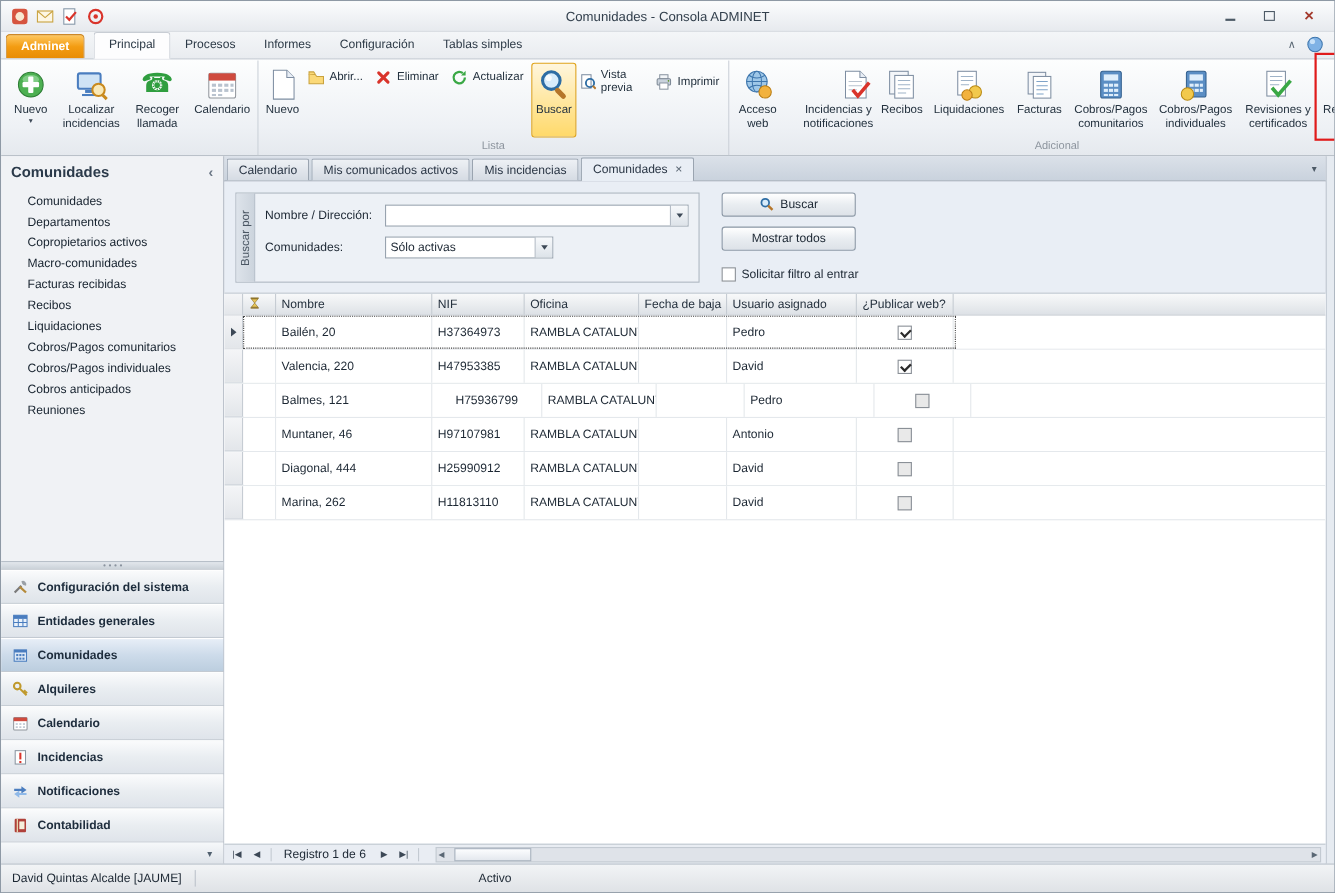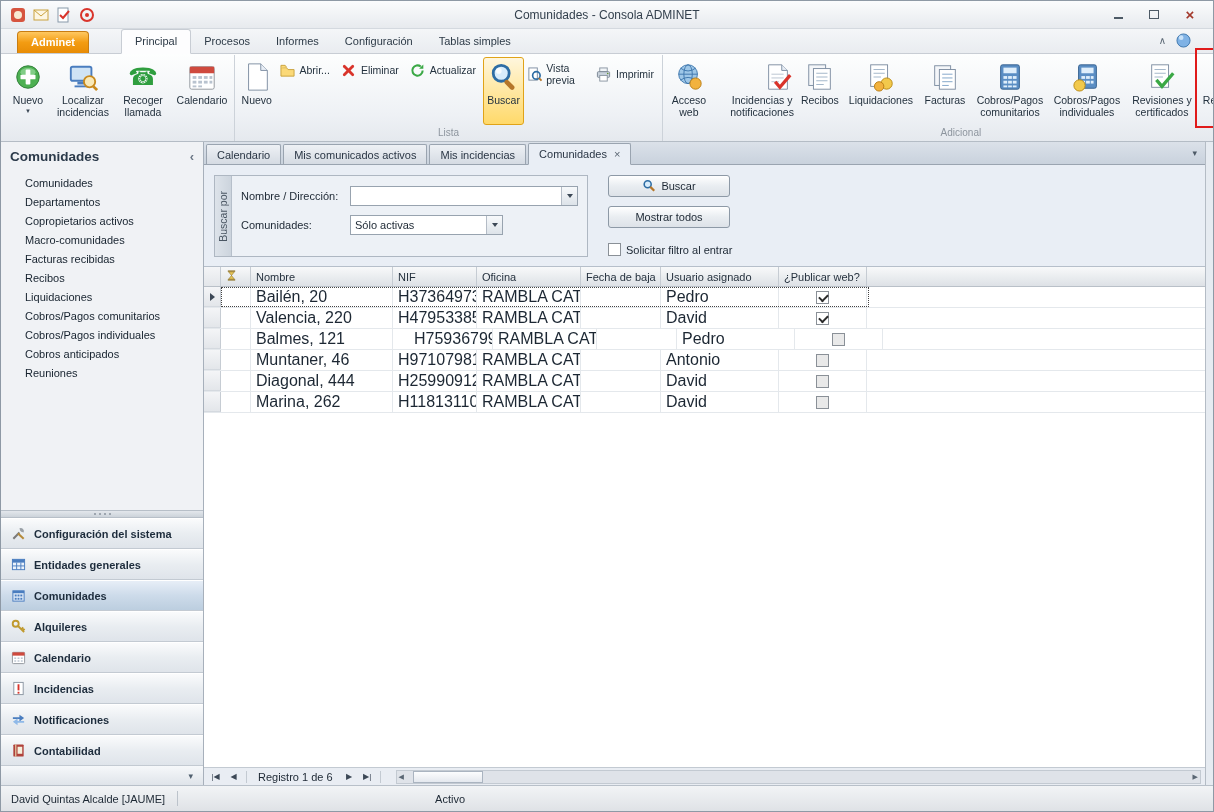--- a/index.html
+++ b/index.html
@@ -17,21 +17,21 @@
   .ticon svg { width:16px; height:16px; display:block; }
   .title-text { position:absolute; left:0; right:0; text-align:center; font-size:12px; color:#33404d; }
   .win-controls { margin-left:auto; display:flex; gap:14px; align-items:center; z-index:2; padding-right:4px; }
   .win-btn { width:22px; height:16px; display:inline-flex; align-items:center; justify-content:center; color:#4d5a66; }
   .min-glyph { width:9px; height:2px; background:#4d5a66; display:inline-block; margin-top:7px; }
   .max-glyph { width:10px; height:9px; border:1.5px solid #4d5a66; display:inline-block; }
   .win-btn.close { color:#a33a2d; font-size:15px; font-weight:bold; }
 
   
   .tabrow { height:25px; display:flex; align-items:flex-end; background:linear-gradient(#f4f6f8,#e9ecf0);
-            padding:0 16px; border-bottom:1px solid #c8cdd4; position:relative;gap:24px; }
+            padding:0 4px; border-bottom:1px solid #c8cdd4; position:relative; }
   .app-btn { background:linear-gradient(#ffc860,#f39c12 50%,#e88c05); color:#fff; font-weight:bold;
              padding:4px 13px 5px; border-radius:4px 4px 0 0; border:1px solid #c87d12; border-bottom:none;
              margin-right:8px; }
   .rtabs { display:flex; align-items:center; }
   .rtab { padding:5px 13px 6px; color:#2d3a47; }
   .rtab.active { background:#fdfdfe; border:1px solid #c8cdd4; border-bottom:1px solid #fdfdfe;
                  border-radius:3px 3px 0 0; margin-bottom:-1px; position:relative; z-index:1; }
   .tabrow-right { margin-left:auto; display:flex; align-items:center; gap:10px; padding:0 6px 5px 0; }
   .rib-min { color:#5a6774; font-size:10px; }
   .help svg { width:15px; height:15px; display:block; }
@@ -80,21 +80,21 @@
   .doc-tabs { height:23px; display:flex; align-items:flex-end; background:linear-gradient(#dbe1e9,#c9d2dd);
               border-bottom:1px solid #9aa4b0; padding:0 4px 0 2px; }
   .dtab { padding:0 10px; background:linear-gradient(#eef1f5,#d5dbe3); border:1px solid #9aa4b0; border-bottom:none;
           margin-right:2px; border-radius:2px 2px 0 0; color:#2a3645; display:flex; gap:7px; align-items:center; height:20px; }
   .dtab.active { background:#e9eef5; height:22px; margin-bottom:-1px; border-bottom:1px solid #e9eef5; z-index:2; position:relative; }
   .dtab-close { color:#5a6673; font-size:11px; line-height:10px; }
   .dtabs-right { margin-left:auto; align-self:center; color:#4d5a66; font-size:9px; padding:0 4px; }
 
   .workarea { flex:1; display:flex; flex-direction:column; min-height:0; background:#e9eef5; }
   .search-zone { padding:10px 0 0 10px; display:flex; gap:20px; flex:none; }
-  .search-box { width:374px; height:82px; border:1px solid #aeb7c2; background:#edf1f6; display:flex; }
+  .search-box { width:422px; height:82px; border:1px solid #aeb7c2; background:#edf1f6; display:flex; }
   .search-side { width:17px; background:linear-gradient(90deg,#dde3ea,#ccd4dd); border-right:1px solid #b6bfca;
                  display:flex; align-items:center; justify-content:center; }
   .search-side span { writing-mode:vertical-rl; transform:rotate(180deg); font-size:10.5px; color:#4a5663; }
   .search-fields { flex:1; padding:10px 9px; display:flex; flex-direction:column; gap:9px; }
   .sfield { display:flex; align-items:center; gap:6px; }
   .sfield label { width:103px; }
   .tb { flex:1; height:20px; background:#fff; border:1px solid #98a3af; display:flex; align-items:center; padding:0 0 0 4px; }
   .tb.narrow { flex:0 0 153px; }
   .tbi { flex:1; border:none; outline:none; height:16px; font:inherit; min-width:0; }
   .combo-btn { width:16px; height:18px; margin-left:auto; background:linear-gradient(#f7f9fb,#dde3e9);
@@ -110,21 +110,21 @@
                        border-left:2px solid #2b2b2b; border-bottom:2px solid #2b2b2b; transform:rotate(-45deg); }
   .cb.off { background:#e9e9e9; }
 
   
   .grid-zone { flex:1; background:#fff; margin-top:9px; border-top:1px solid #b6bfca; overflow:hidden; }
   .g-head { height:20px; display:flex; background:linear-gradient(#f8f9fa,#e8ebee 60%,#dde1e6); border-bottom:1px solid #b9c0c8; }
   .g-hcell { border-right:1px solid #c6ccd3; display:flex; align-items:center; padding:0 5px; color:#25313e; overflow:hidden; white-space:nowrap; }
   .g-hfill { flex:1; }
   .g-ind { width:17px; flex:none; border-right:1px solid #c6ccd3; background:linear-gradient(#f4f5f7,#e3e6ea);
            display:flex; align-items:center; justify-content:center; }
-  .g-row { height:21px; display:flex; border-bottom:1px solid #e4e8ec; background:#fff; position:relative; font-size:16px; }
+  .g-row { height:31px; display:flex; border-bottom:1px solid #e4e8ec; background:#fff; position:relative; font-size:11px; }
   .g-row .g-ind { border-bottom:1px solid #d4d9df; }
   .g-cell { border-right:1px solid #e4e8ec; display:flex; align-items:center; padding:0 5px; overflow:hidden; white-space:nowrap; }
   .g-cell.center { justify-content:center; }
   .g-fill { flex:1; }
   .g-row.selected::after { content:""; position:absolute; left:17px; width:646px; top:0; bottom:0;
                            border:1px dotted #444; pointer-events:none; }
   .row-arrow { width:0; height:0; border-left:5px solid #3c4856; border-top:4px solid transparent; border-bottom:4px solid transparent; }
 
   
   .rec-nav { height:18px; background:#e9edf3; border-top:1px solid #c3cad2; display:flex; align-items:center; padding:0 4px; gap:3px; flex:none; }

